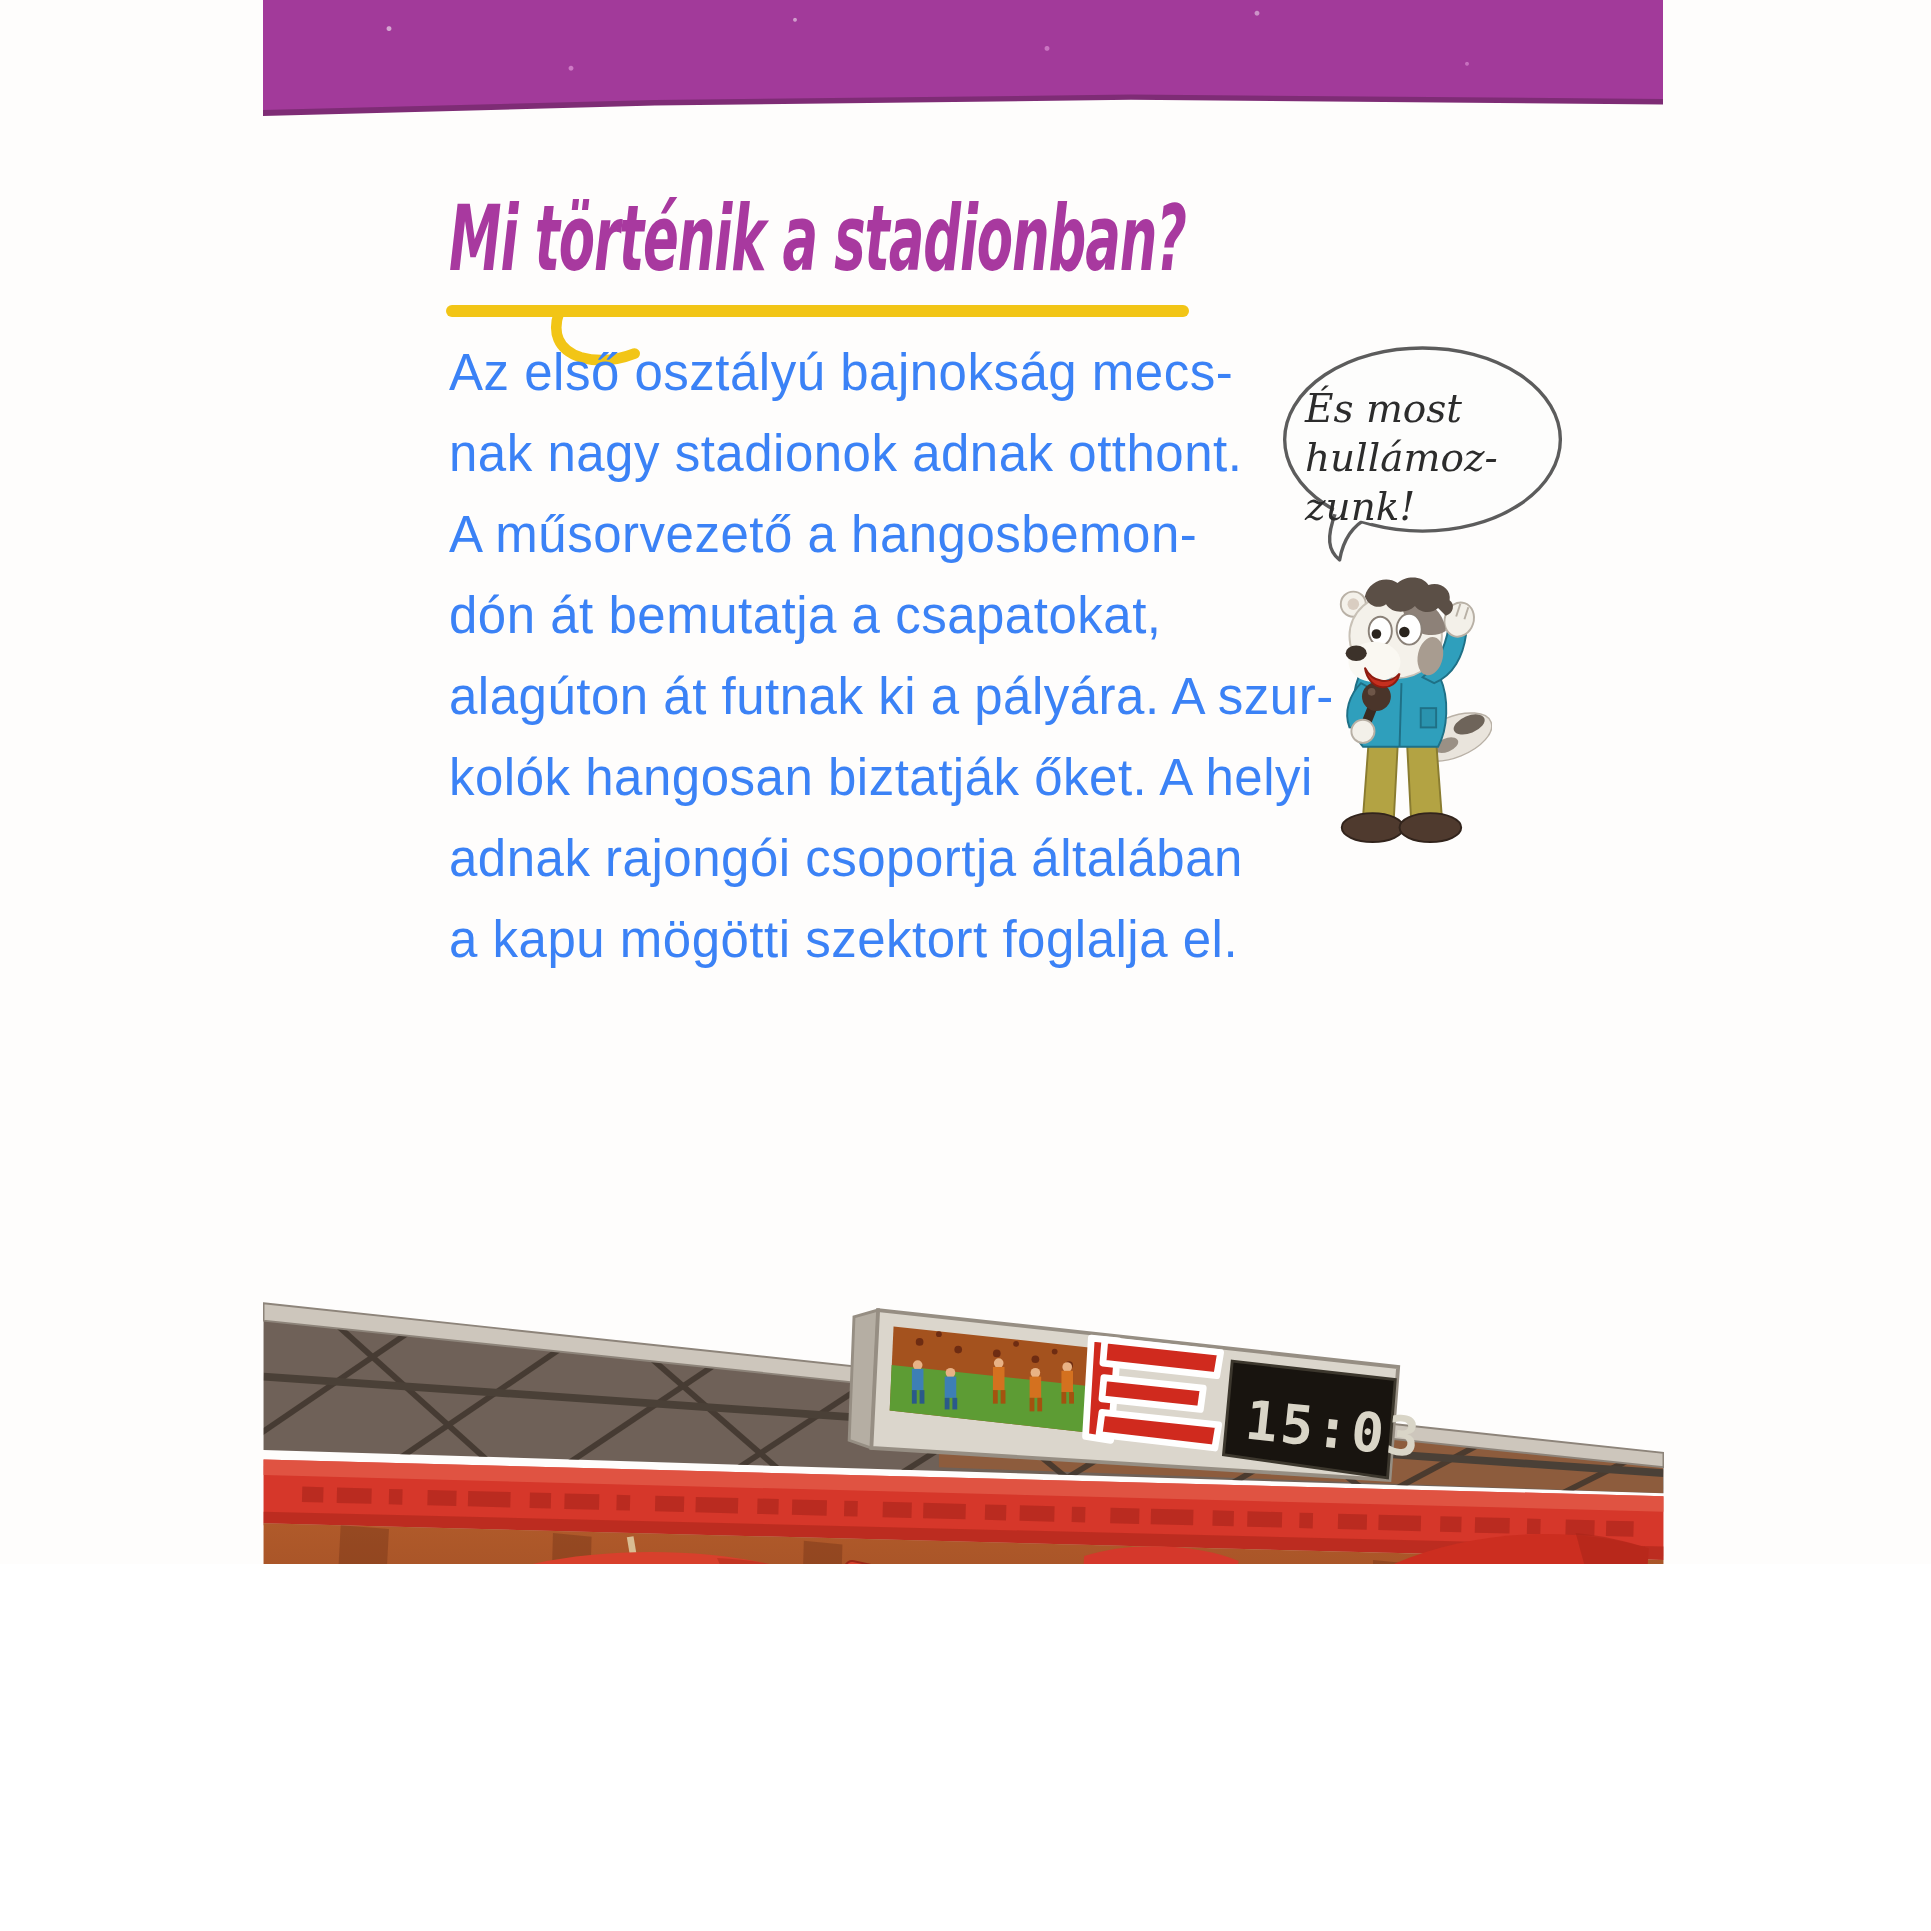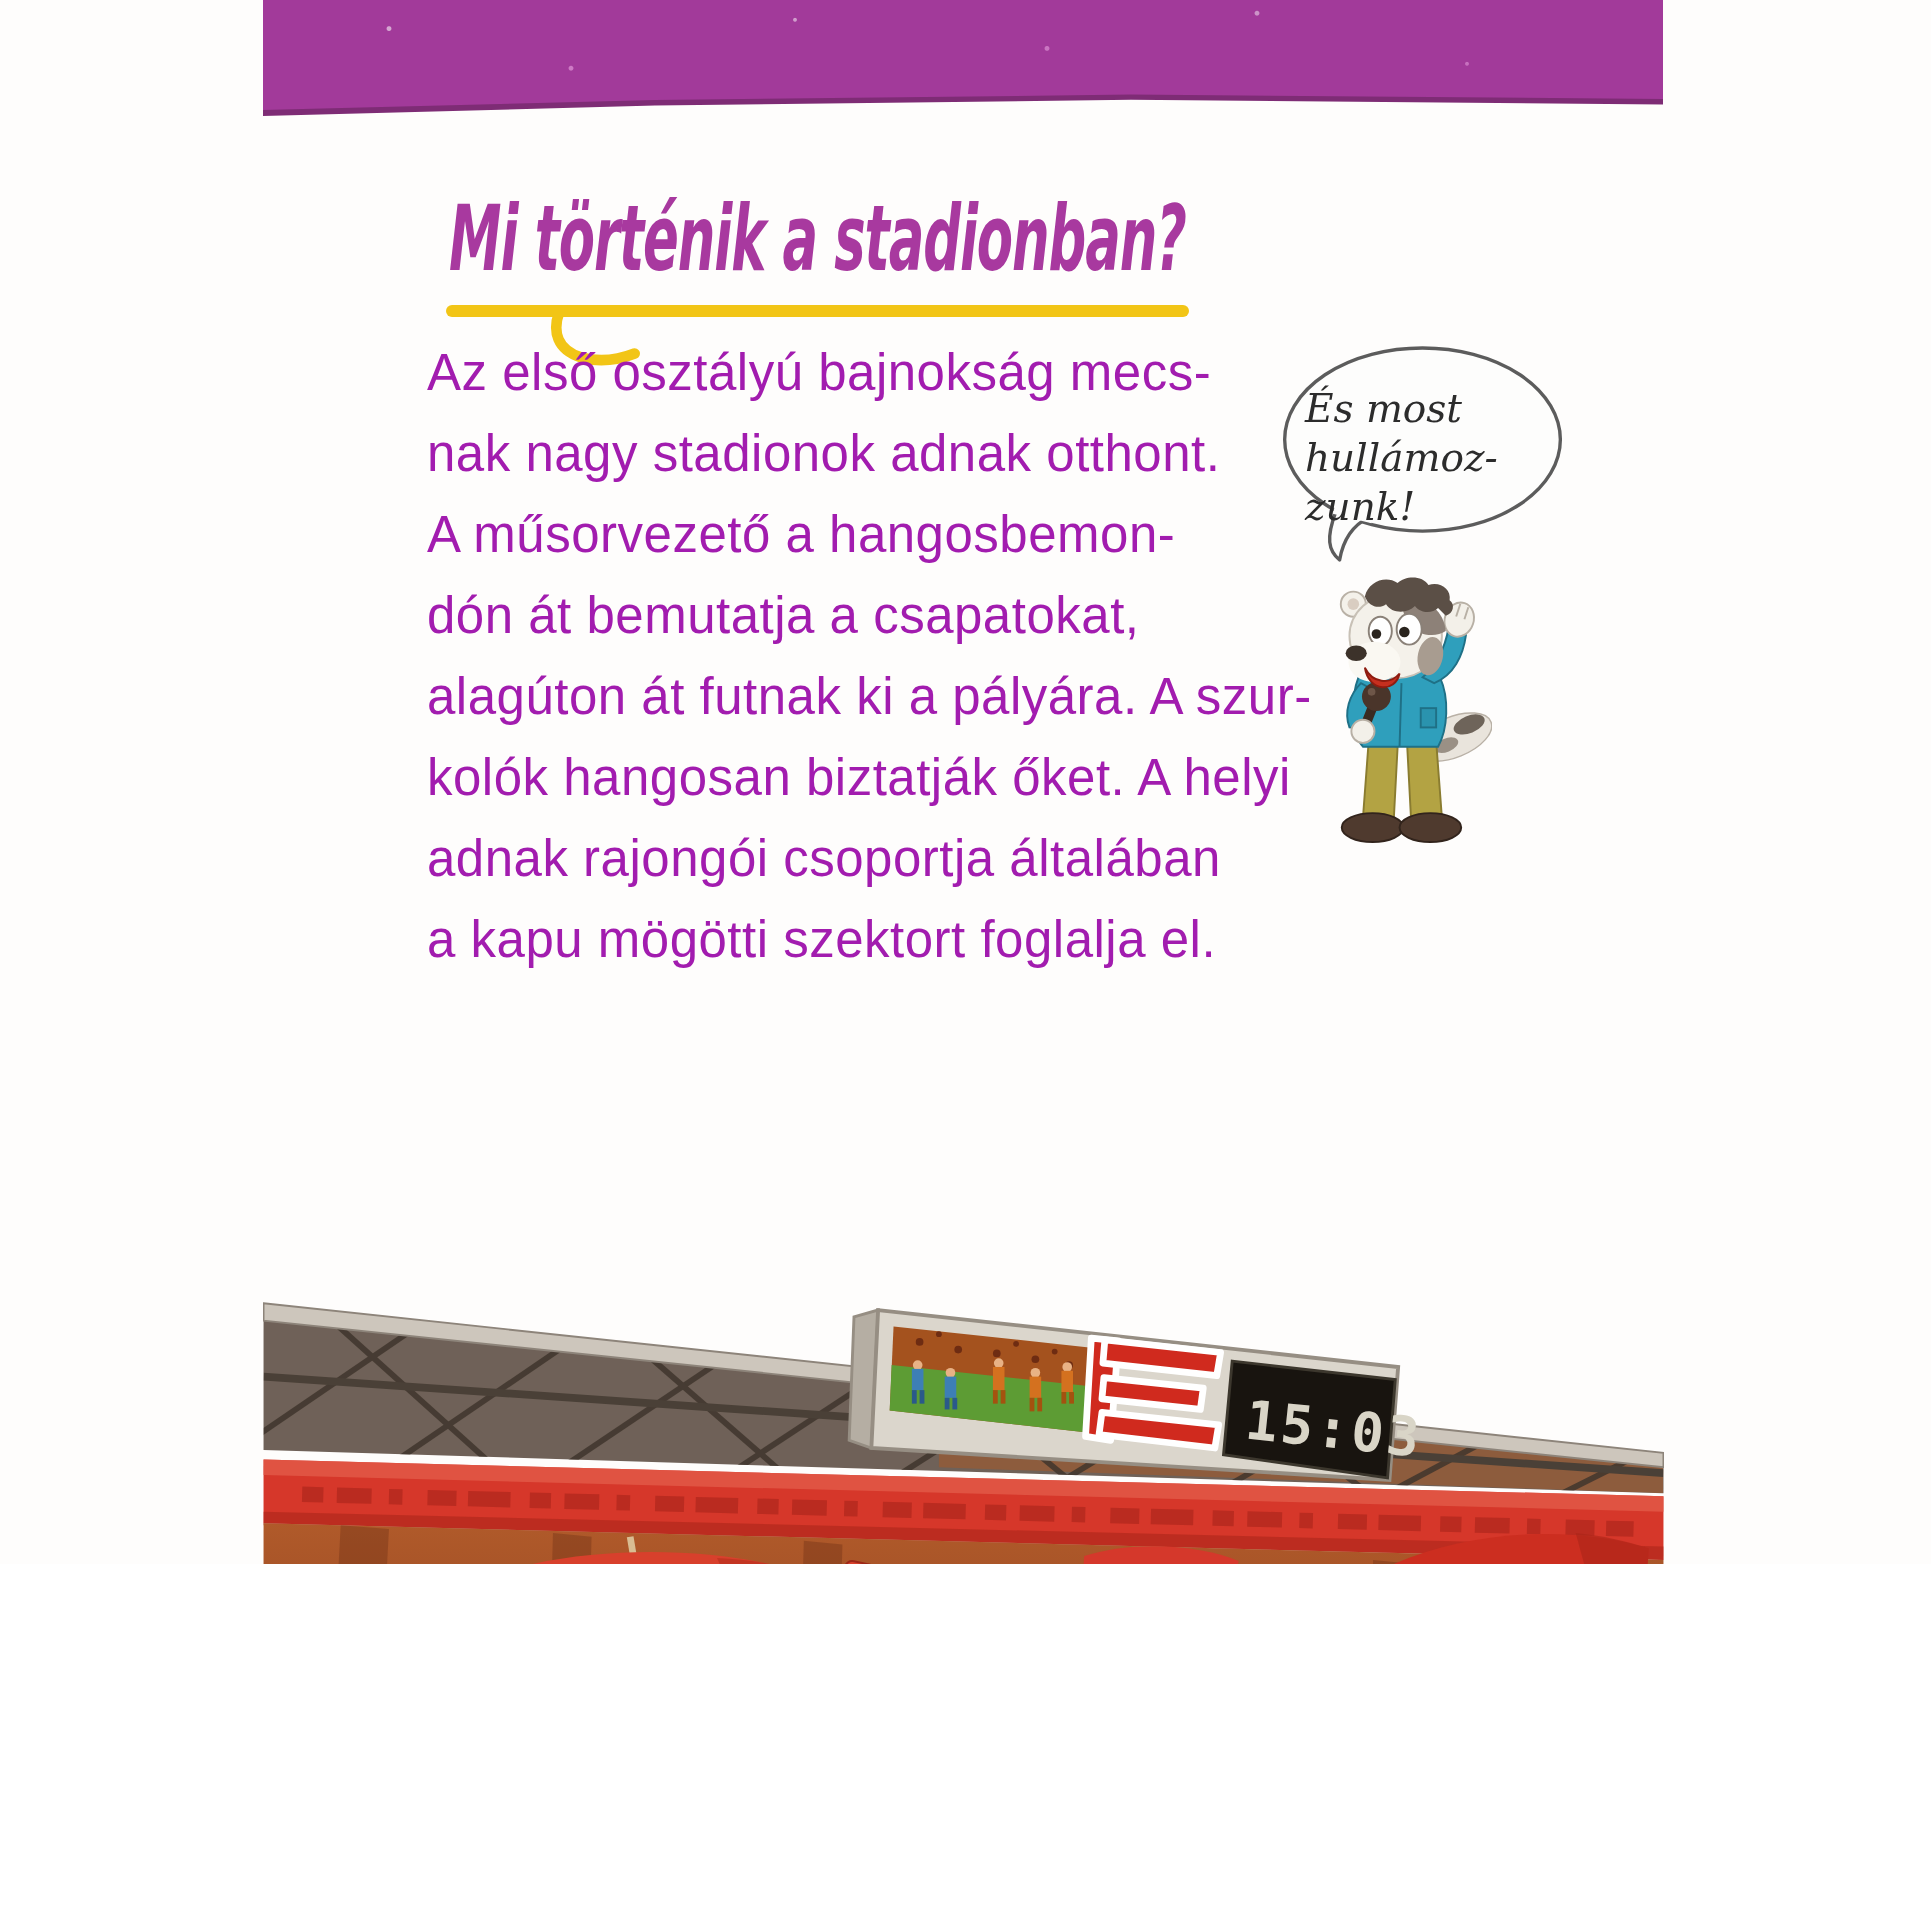--- a/index.html
+++ b/index.html
@@ -21,21 +21,21 @@
 
   
   .title{position:absolute;left:449px;top:193px;margin:0;white-space:nowrap;
         font-family:"DejaVu Sans",sans-serif;font-style:italic;font-weight:700;
         font-size:91px;line-height:1;color:#a8399f;letter-spacing:-1.9px;
         transform:scaleX(.58);transform-origin:left top;}
   .underline{position:absolute;left:446px;top:305px;width:743px;height:11.6px;border-radius:6.8px;background:#f2c516;}
   .underline-tail{position:absolute;left:546px;top:311px;}
 
   
-  .bodytext{position:absolute;left:427px;top:332px;color:#a21caf;font-size:51px;line-height:81px;letter-spacing:0.5px;}
+  .bodytext{position:absolute;left:449px;top:332px;color:#3b82f6;font-size:51px;line-height:81px;letter-spacing:0.5px;}
 
   
   .bubble-svg{position:absolute;left:1276px;top:340px;}
   .bubble-text{position:absolute;left:1305px;top:384px;width:237px;text-align:left;color:#2c2c2c;
         font-family:"DejaVu Serif",serif;font-style:italic;font-size:39px;line-height:49px;}
 
   .mascot{position:absolute;left:1309px;top:575px;}
 
   .stadium{position:absolute;left:263px;top:1284px;}
 

